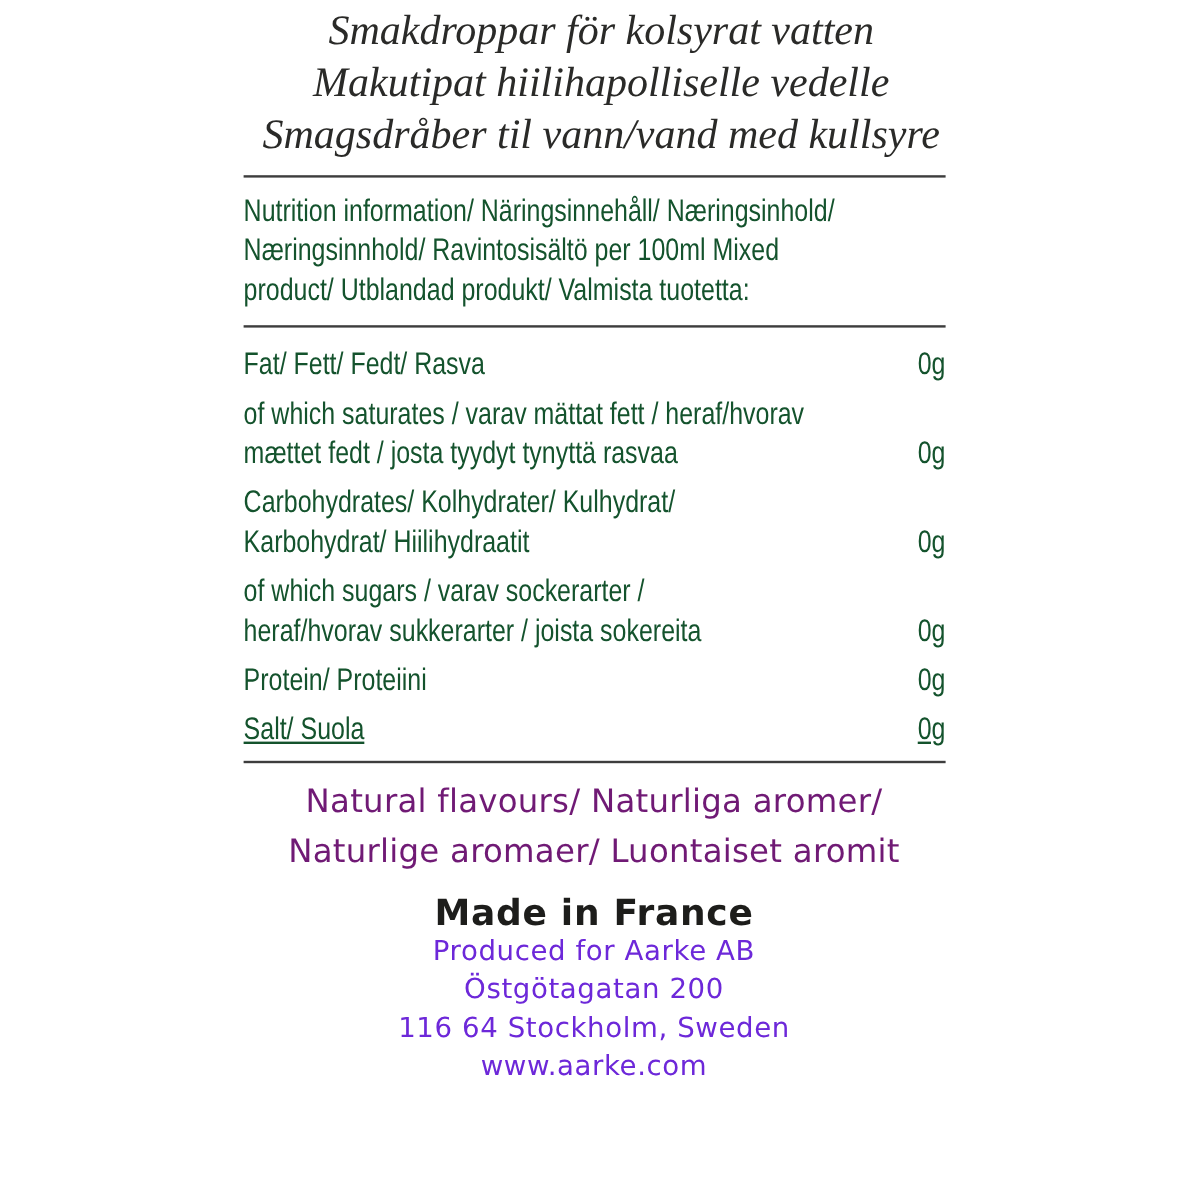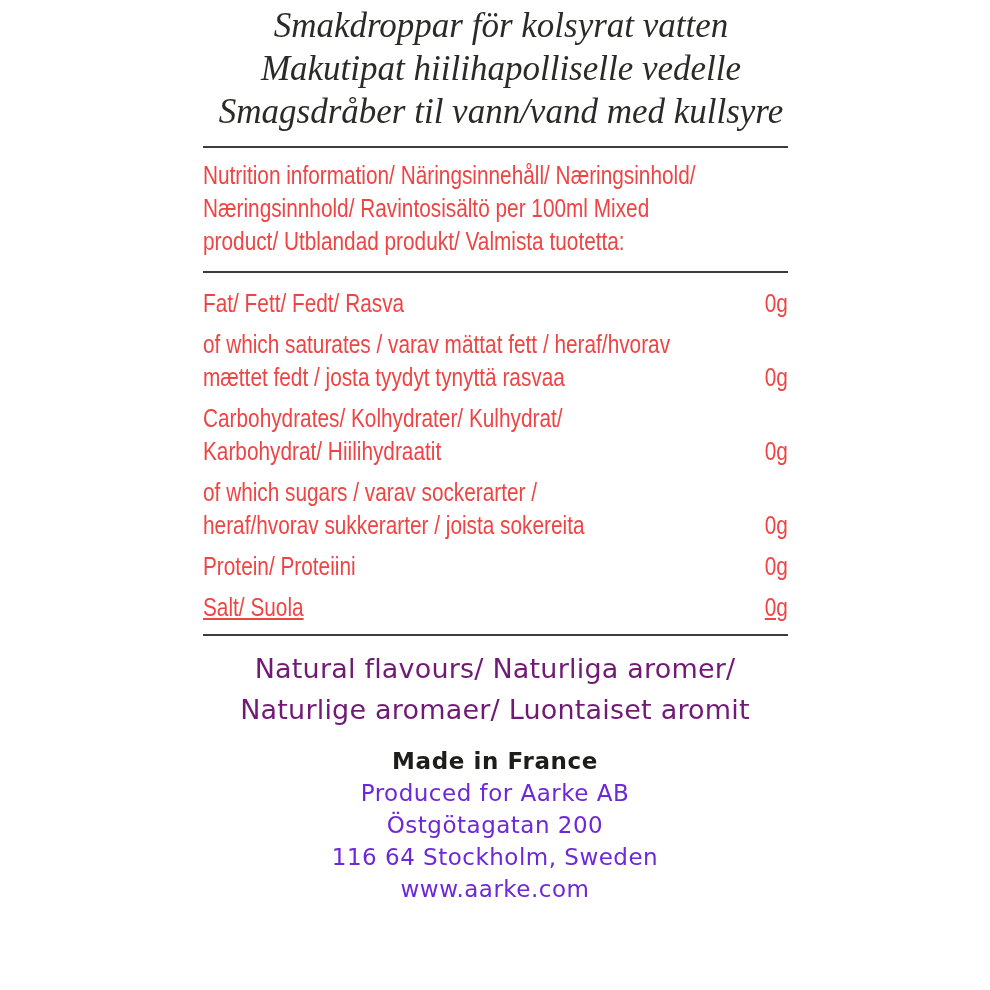--- a/index.html
+++ b/index.html
@@ -37,21 +37,21 @@
   }
   .rule {
     border: none;
     border-top: 2px solid #3d3d3d;
     margin: 0;
   }
   .cond-font {
     font-family: "Liberation Sans", sans-serif;
     font-size: 26px;
     line-height: 33px;
-    color: #ef4444;
+    color: #14532d;
   }
   .nutri-header { padding: 11px 0 13px 0; }
   .nh-line {
     white-space: nowrap;
     transform: scaleX(0.80);
     transform-origin: 0 50%;
   }
   .nutri-table { padding: 14px 0 10px 0; }
   .row {
     display: flex;
@@ -95,21 +95,21 @@
   }
 
   
   .origin {
     margin-top: 16px;
     text-align: center;
     font-family: "DejaVu Sans", sans-serif;
     color: #1d1d1b;
   }
   .made-in {
-    font-size: 23px;
+    font-size: 30px;
     font-weight: bold;
     letter-spacing: 0.6px;
     line-height: 31px;
   }
   .origin-line {
     font-size: 23px;
     font-weight: 400;
     letter-spacing: 0.5px;
     line-height: 32px;
     color: #6d28d9;

